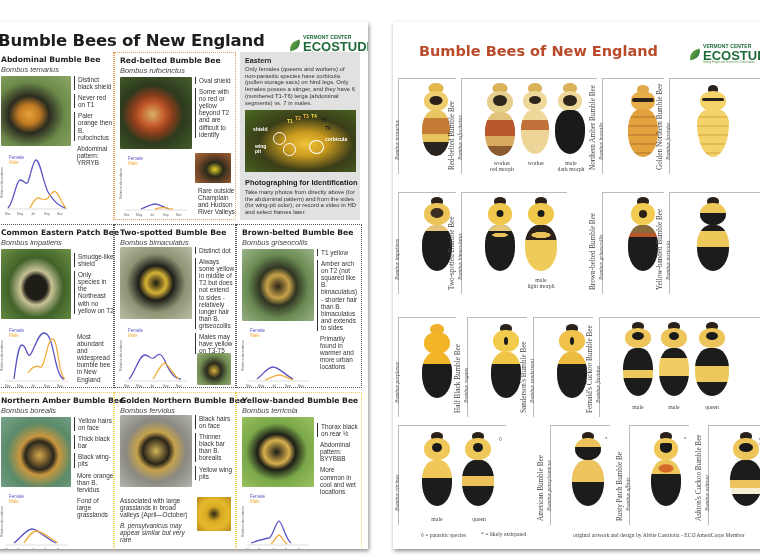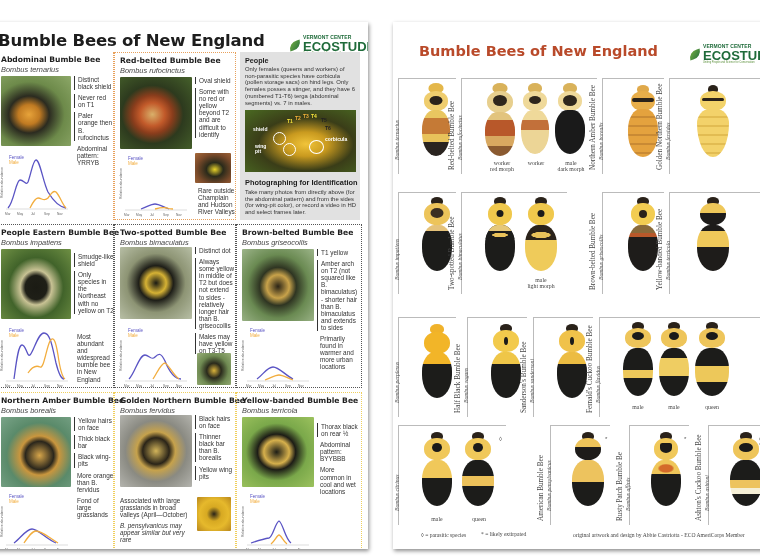--- a/index.html
+++ b/index.html
@@ -125,42 +125,42 @@
         <text x="5" y="63" font-size="3.2" fill="#666">Mar</text>
           <text x="17" y="63" font-size="3.2" fill="#666">May</text>
           <text x="31" y="63" font-size="3.2" fill="#666">Jul</text>
           <text x="44" y="63" font-size="3.2" fill="#666">Sep</text>
           <text x="57" y="63" font-size="3.2" fill="#666">Nov</text>
       </svg>
     </div>
   </div>
 
   <div class="anatomy">
-    <h3>People</h3>
+    <h3>Eastern</h3>
     <div class="body1">Only females (queens and workers) of non-parasitic species have corbicula (pollen storage sacs) on hind legs. Only females posses a stinger, and they have 6 (numbered T1-T6) terga (abdominal segments) vs. 7 in males.</div>
     <div class="aphoto">
       <span class="tlbl" style="left:42px;top:8px;">T1</span>
       <span class="tlbl" style="left:50px;top:5px;color:#f2b13a;">T2</span>
       <span class="tlbl" style="left:58px;top:3px;color:#f2b13a;">T3</span>
       <span class="tlbl" style="left:66px;top:3px;">T4</span>
       <span class="tlbl" style="left:76px;top:7px;color:#222;">T5</span>
       <span class="tlbl" style="left:80px;top:15px;color:#222;">T6</span>
       <span class="lbl" style="left:8px;top:16px;">shield</span>
       <span class="lbl" style="left:10px;top:34px;width:14px;line-height:5px;">wing pit</span>
       <span class="lbl" style="left:80px;top:26px;">corbicula</span>
       <div class="circ" style="left:28px;top:22px;width:13px;height:13px;"></div>
       <div class="circ" style="left:38px;top:33px;width:13px;height:13px;"></div>
       <div class="circ" style="left:64px;top:30px;width:15px;height:14px;"></div>
     </div>
     <h4>Photographing for Identification</h4>
     <div class="body2">Take many photos from directly above (for the abdominal pattern) and from the sides (for wing-pit color), or record a video in HD and select frames later.</div>
   </div>
 
   <div class="cell row2" style="left:2px;top:202px;width:118px;height:164px;border-left:none;">
-    <div class="cell-title">People Eastern Bumble Bee</div>
+    <div class="cell-title">Common Eastern Patch Bee</div>
     <div class="cell-sci">Bombus impatiens</div>
     <div class="photo" style="left:5px;top:24px;width:70px;height:70px;background:radial-gradient(ellipse at 50% 55%,#1b1b14 0%,#1f1f17 22%,#c8c294 32%,#41632a 55%,#6f9044 100%);"></div>
     <div class="notes" style="left:78px;top:28px;width:40px;">
       <div class="note">Smudge-like shield</div>
       <div class="note">Only species in the Northeast with no yellow on T2</div>
     </div>
     <div class="notes" style="left:78px;top:108px;width:40px;">
       <div class="note plain">Most abundant and widespread bumble bee in New England</div>
     </div>
     <div class="chart" style="left:4px;top:100px;">

